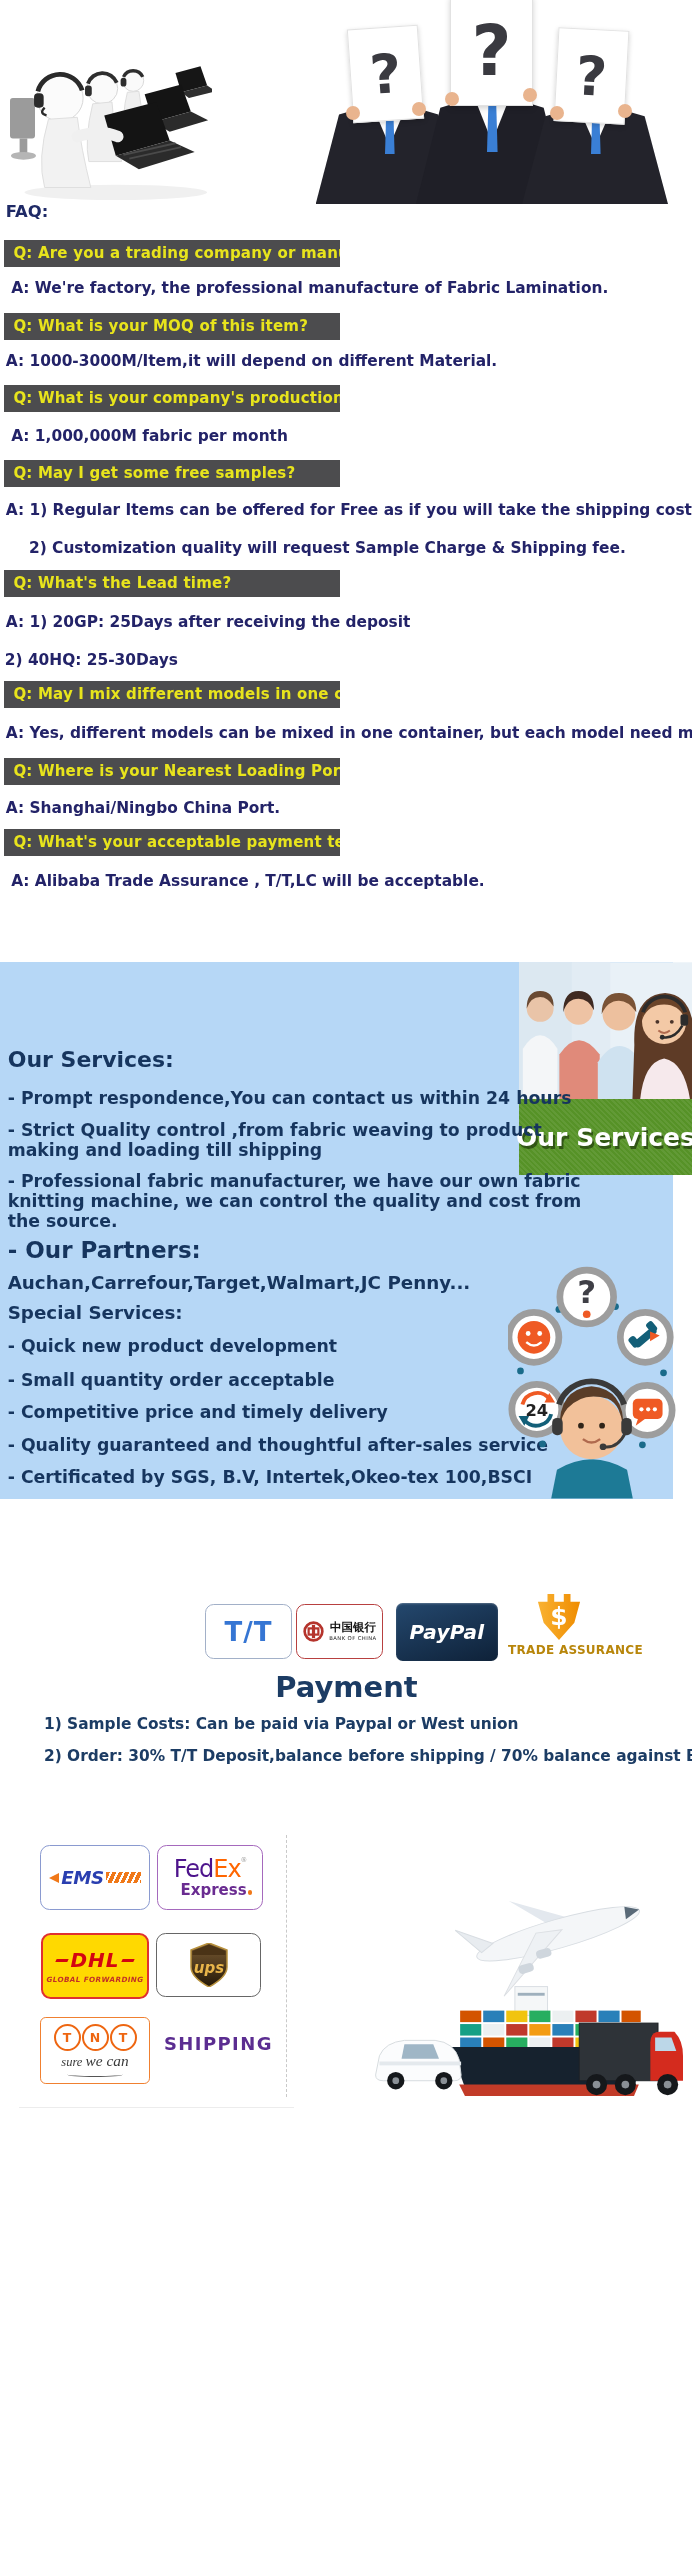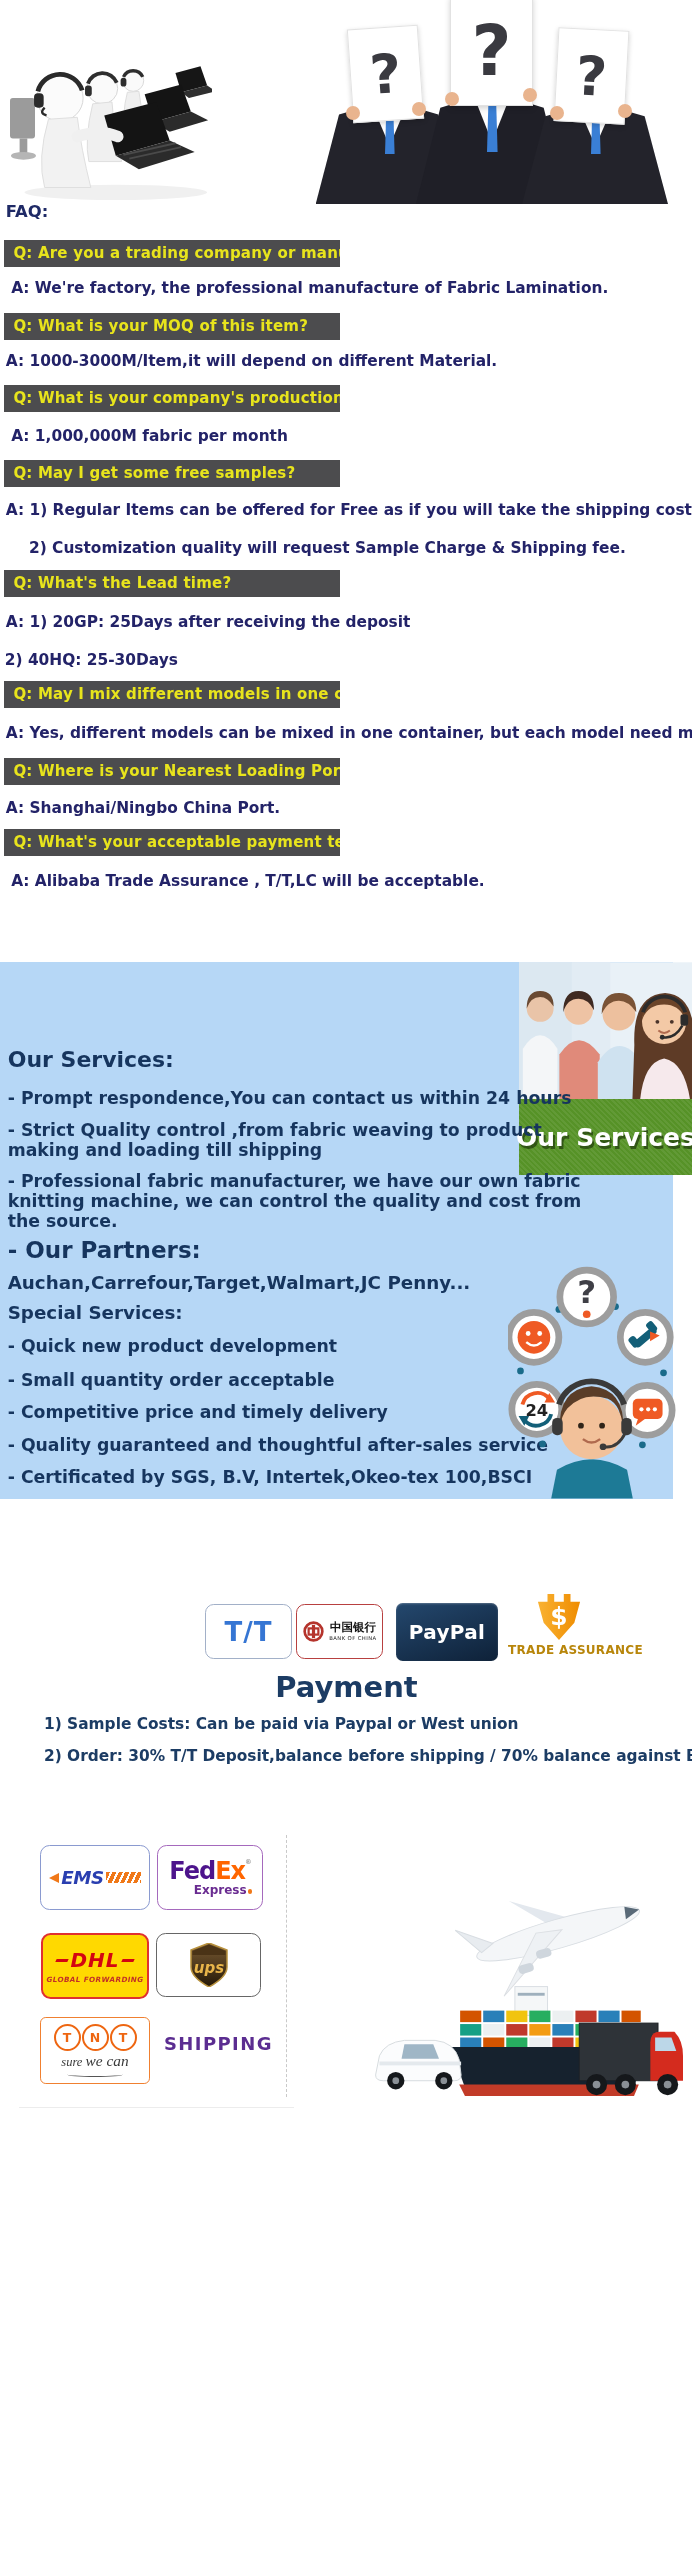--- a/index.html
+++ b/index.html
@@ -35,39 +35,39 @@
   
   .paybox{display:flex;align-items:center;justify-content:center;background:#fff;}
   .tt{left:205px;top:1604px;width:85px;height:53px;border:1.9px solid #a2b0c8;border-radius:8.7px;
       color:#3575d3;font-size:26px;font-weight:bold;letter-spacing:1px;}
   .boc{left:296px;top:1604px;width:85px;height:53px;border:1.9px solid #b84040;border-radius:8.7px;gap:3.8px;}
   .boc-txt{display:flex;flex-direction:column;align-items:center;line-height:1;}
   .boc-cn{font-size:11.5px;font-weight:bold;color:#111;}
   .boc-en{font-size:5.3px;color:#222;letter-spacing:0.4px;margin-top:1.9px;}
   .paypal{left:396px;top:1603px;width:102px;height:58px;border-radius:6.7px;
           background:linear-gradient(160deg,#24486e,#0e2138);box-shadow:inset 0 1px 1.9px rgba(255,255,255,.25);}
-  .paypal span{color:#fff;font-size:20px;font-weight:bold;letter-spacing:0.3px;}
+  .paypal span{color:#fff;font-size:20px;font-weight:bold;font-style:italic;letter-spacing:0.3px;}
   .ta-label{left:508px;top:1643px;width:135px;text-align:center;font-size:12px;
             font-weight:bold;color:#b8860b;letter-spacing:0.3px;}
   .pay-h{left:0;top:1670px;width:693px;text-align:center;font-size:29px;font-weight:bold;color:#1c3c64;}
   .pay-t{left:44px;width:635px;font-size:15.4px;font-weight:bold;color:#1c3c64;white-space:pre;}
   
   .shipbox{position:absolute;background:#fff;display:flex;flex-direction:column;
            align-items:center;justify-content:center;}
   .ems{left:40px;top:1845px;width:108px;height:63px;border:1.9px solid #8a9ad0;border-radius:9.6px;}
   .ems-row{display:flex;align-items:center;gap:1.9px;}
   .ems-wing{width:0;height:0;border-top:5.8px solid transparent;border-bottom:5.8px solid transparent;
             border-right:10.6px solid #f07818;}
   .ems-txt{color:#2a3fb0;font-size:18.3px;font-weight:bold;font-style:italic;letter-spacing:-0.5px;}
   .ems-stripes{width:35px;height:10.6px;background:repeating-linear-gradient(115deg,#f07818 0 3.8px,#fff 3.8px 5.8px);}
   .fedex{left:157px;top:1845px;width:104px;height:63px;border:1.9px solid #a569bd;border-radius:9.6px;}
-  .fedex .l1{font-size:24px;font-weight:bold;letter-spacing:-1px;line-height:1;}
+  .fedex .l1{font-size:24px;font-weight:normal;letter-spacing:-1px;line-height:1;}
   .fed{color:#4d148c;}.fex{color:#ff6600;}
   .freg{font-size:6.7px;color:#999;vertical-align:top;}
-  .fedex .l2{align-self:flex-end;margin-right:9.6px;color:#6a2c91;font-size:12px;font-weight:bold;}
+  .fedex .l2{align-self:flex-end;margin-right:9.6px;color:#6a2c91;font-size:15px;font-weight:bold;}
   .fedex .l2 i{display:inline-block;width:4.8px;height:4.8px;border-radius:50%;background:#f07818;margin-left:1px;}
   .dhl{left:41px;top:1933px;width:104px;height:62px;background:#ffd900;border:2.9px solid #e03030;border-radius:9.6px;}
   .dhl-row{display:flex;align-items:center;gap:2.9px;}
   .dhl-line{width:11.5px;height:2.9px;background:#d40511;transform:skewX(-25deg);}
   .dhl-txt{color:#d40511;font-size:20px;font-weight:bold;font-style:italic;letter-spacing:1px;}
   .dhl-sub{color:#c23027;font-size:7.2px;font-weight:bold;font-style:italic;margin-top:2.9px;letter-spacing:0.4px;}
   .upsbox{left:156px;top:1933px;width:103px;height:62px;border:1.9px solid #666;border-radius:9.6px;}
   .tnt{left:40px;top:2017px;width:108px;height:65px;border:1.9px solid #f08030;border-radius:5.8px;gap:1.9px;}
   .tnt-row{display:flex;gap:1px;}
   .tnt-c{width:23px;height:23px;border:2.9px solid #ee6611;border-radius:50%;background:#fff;

